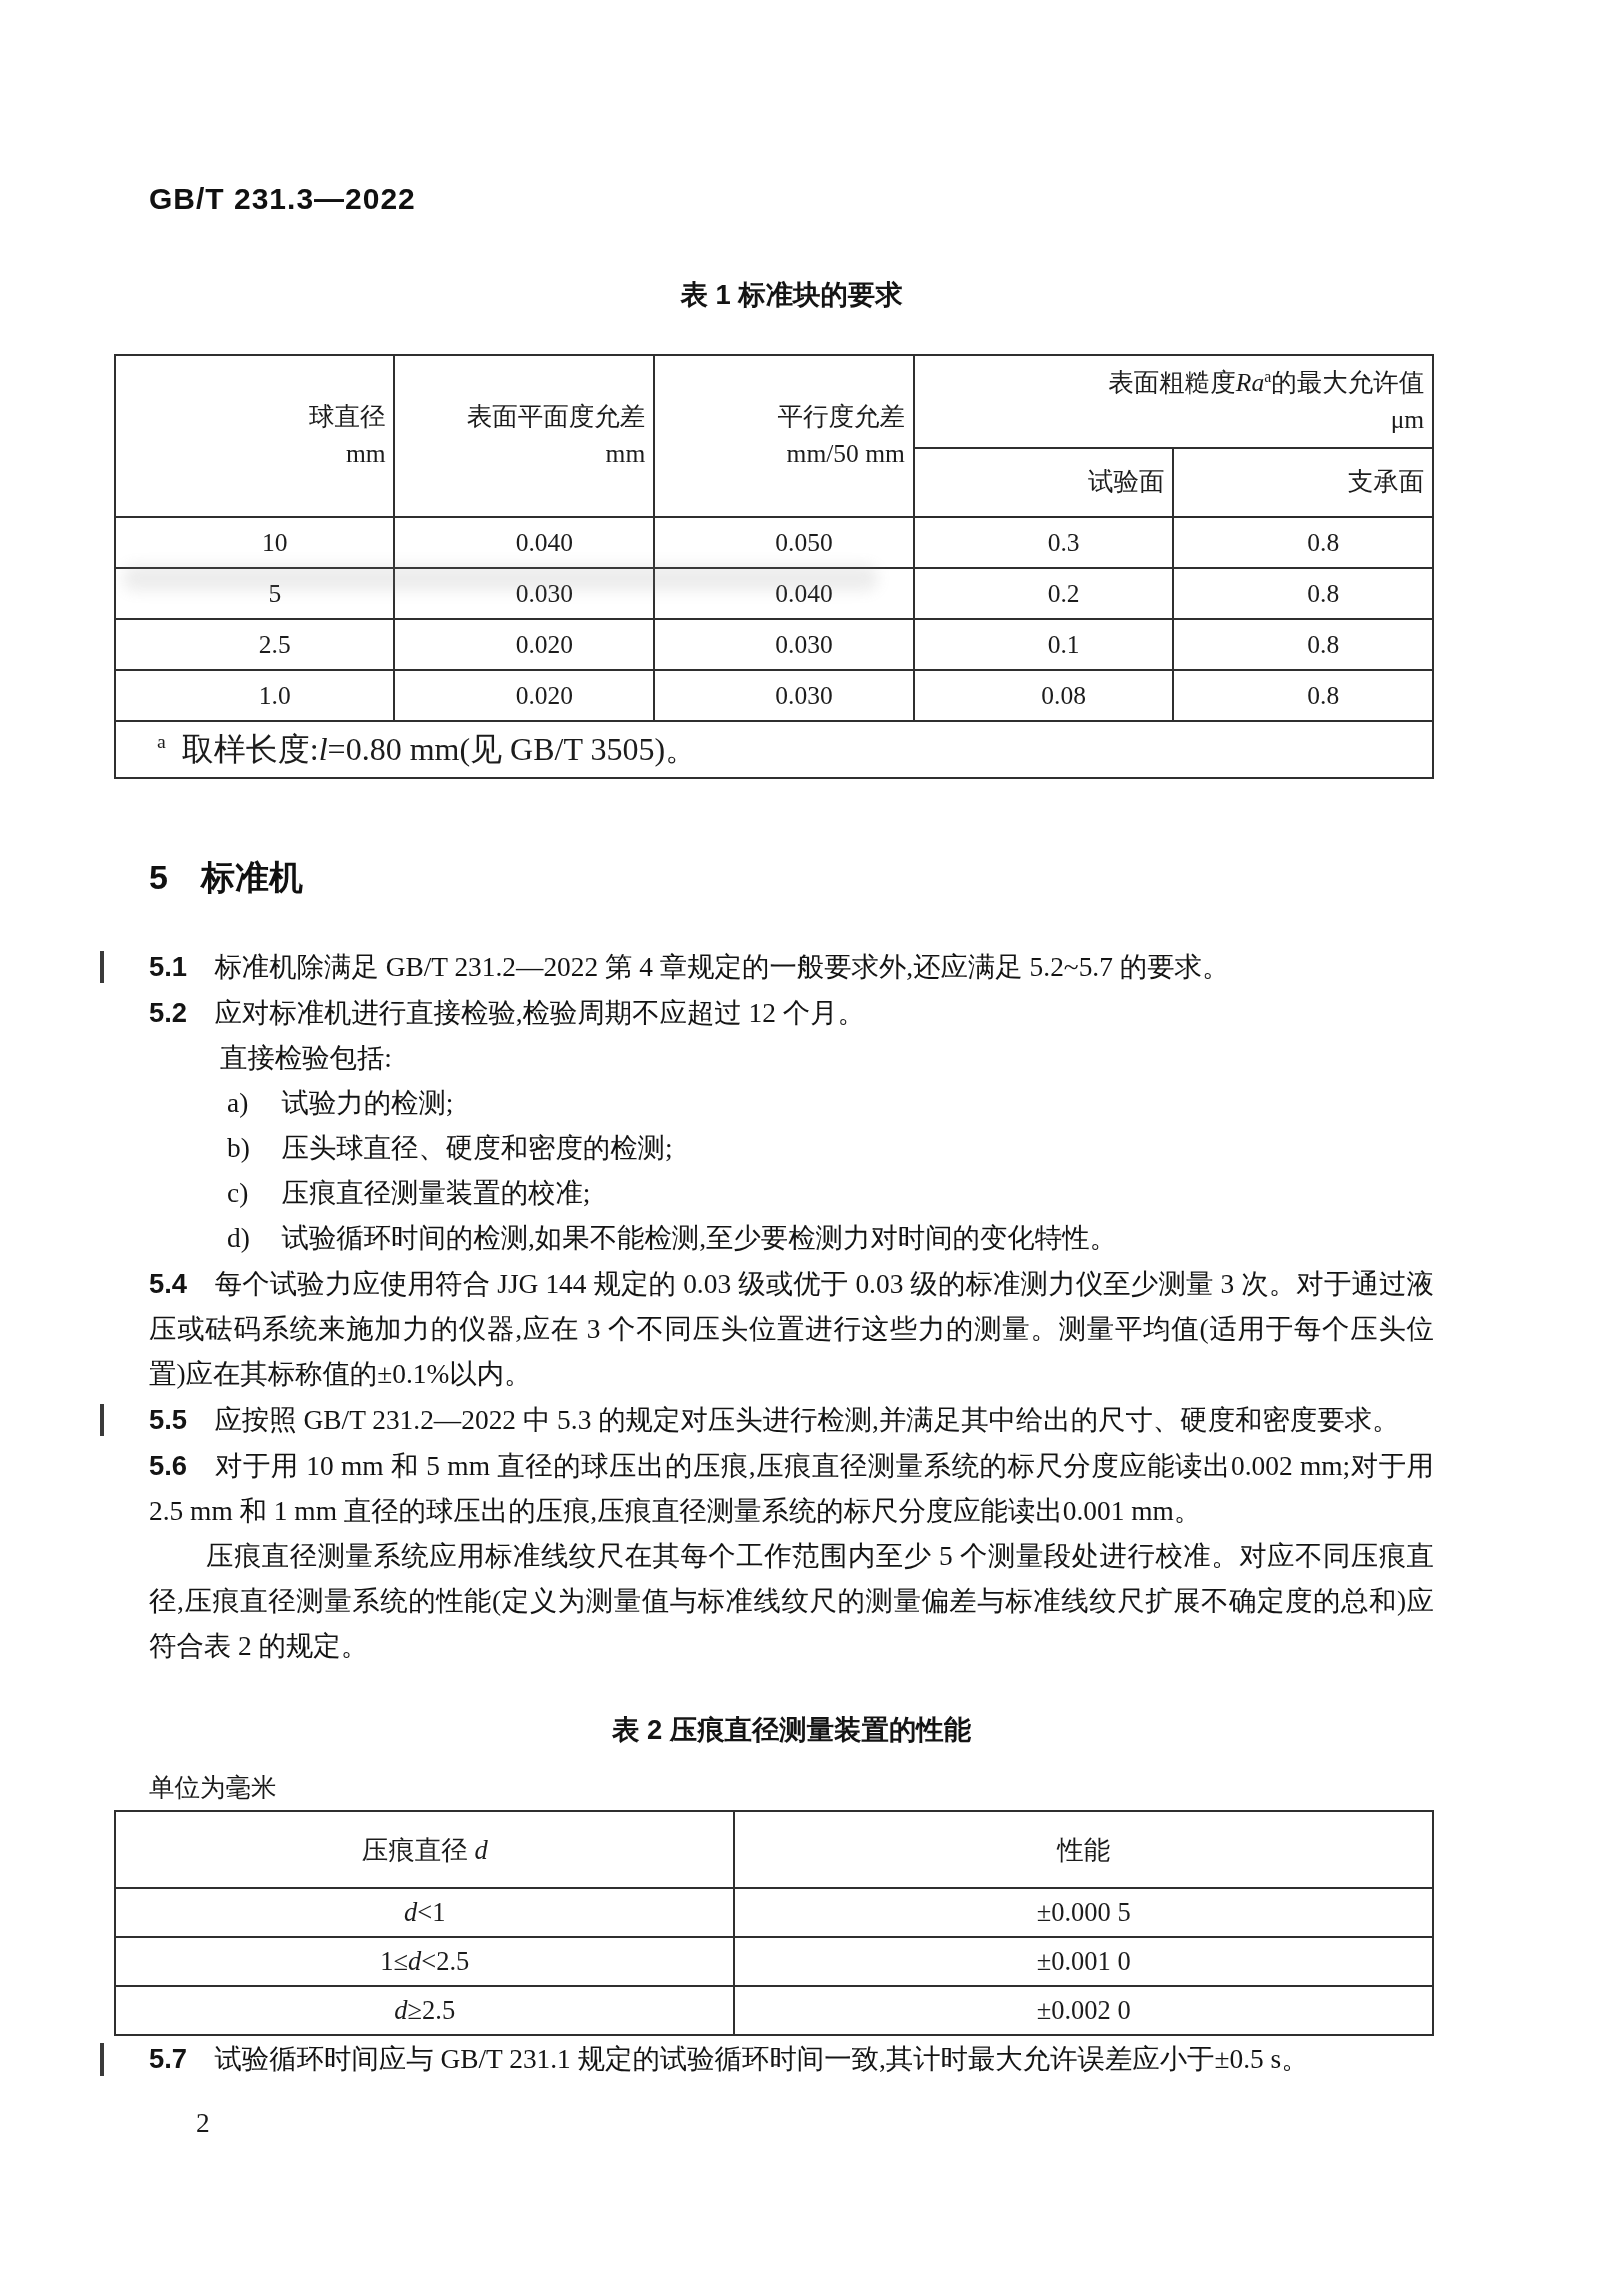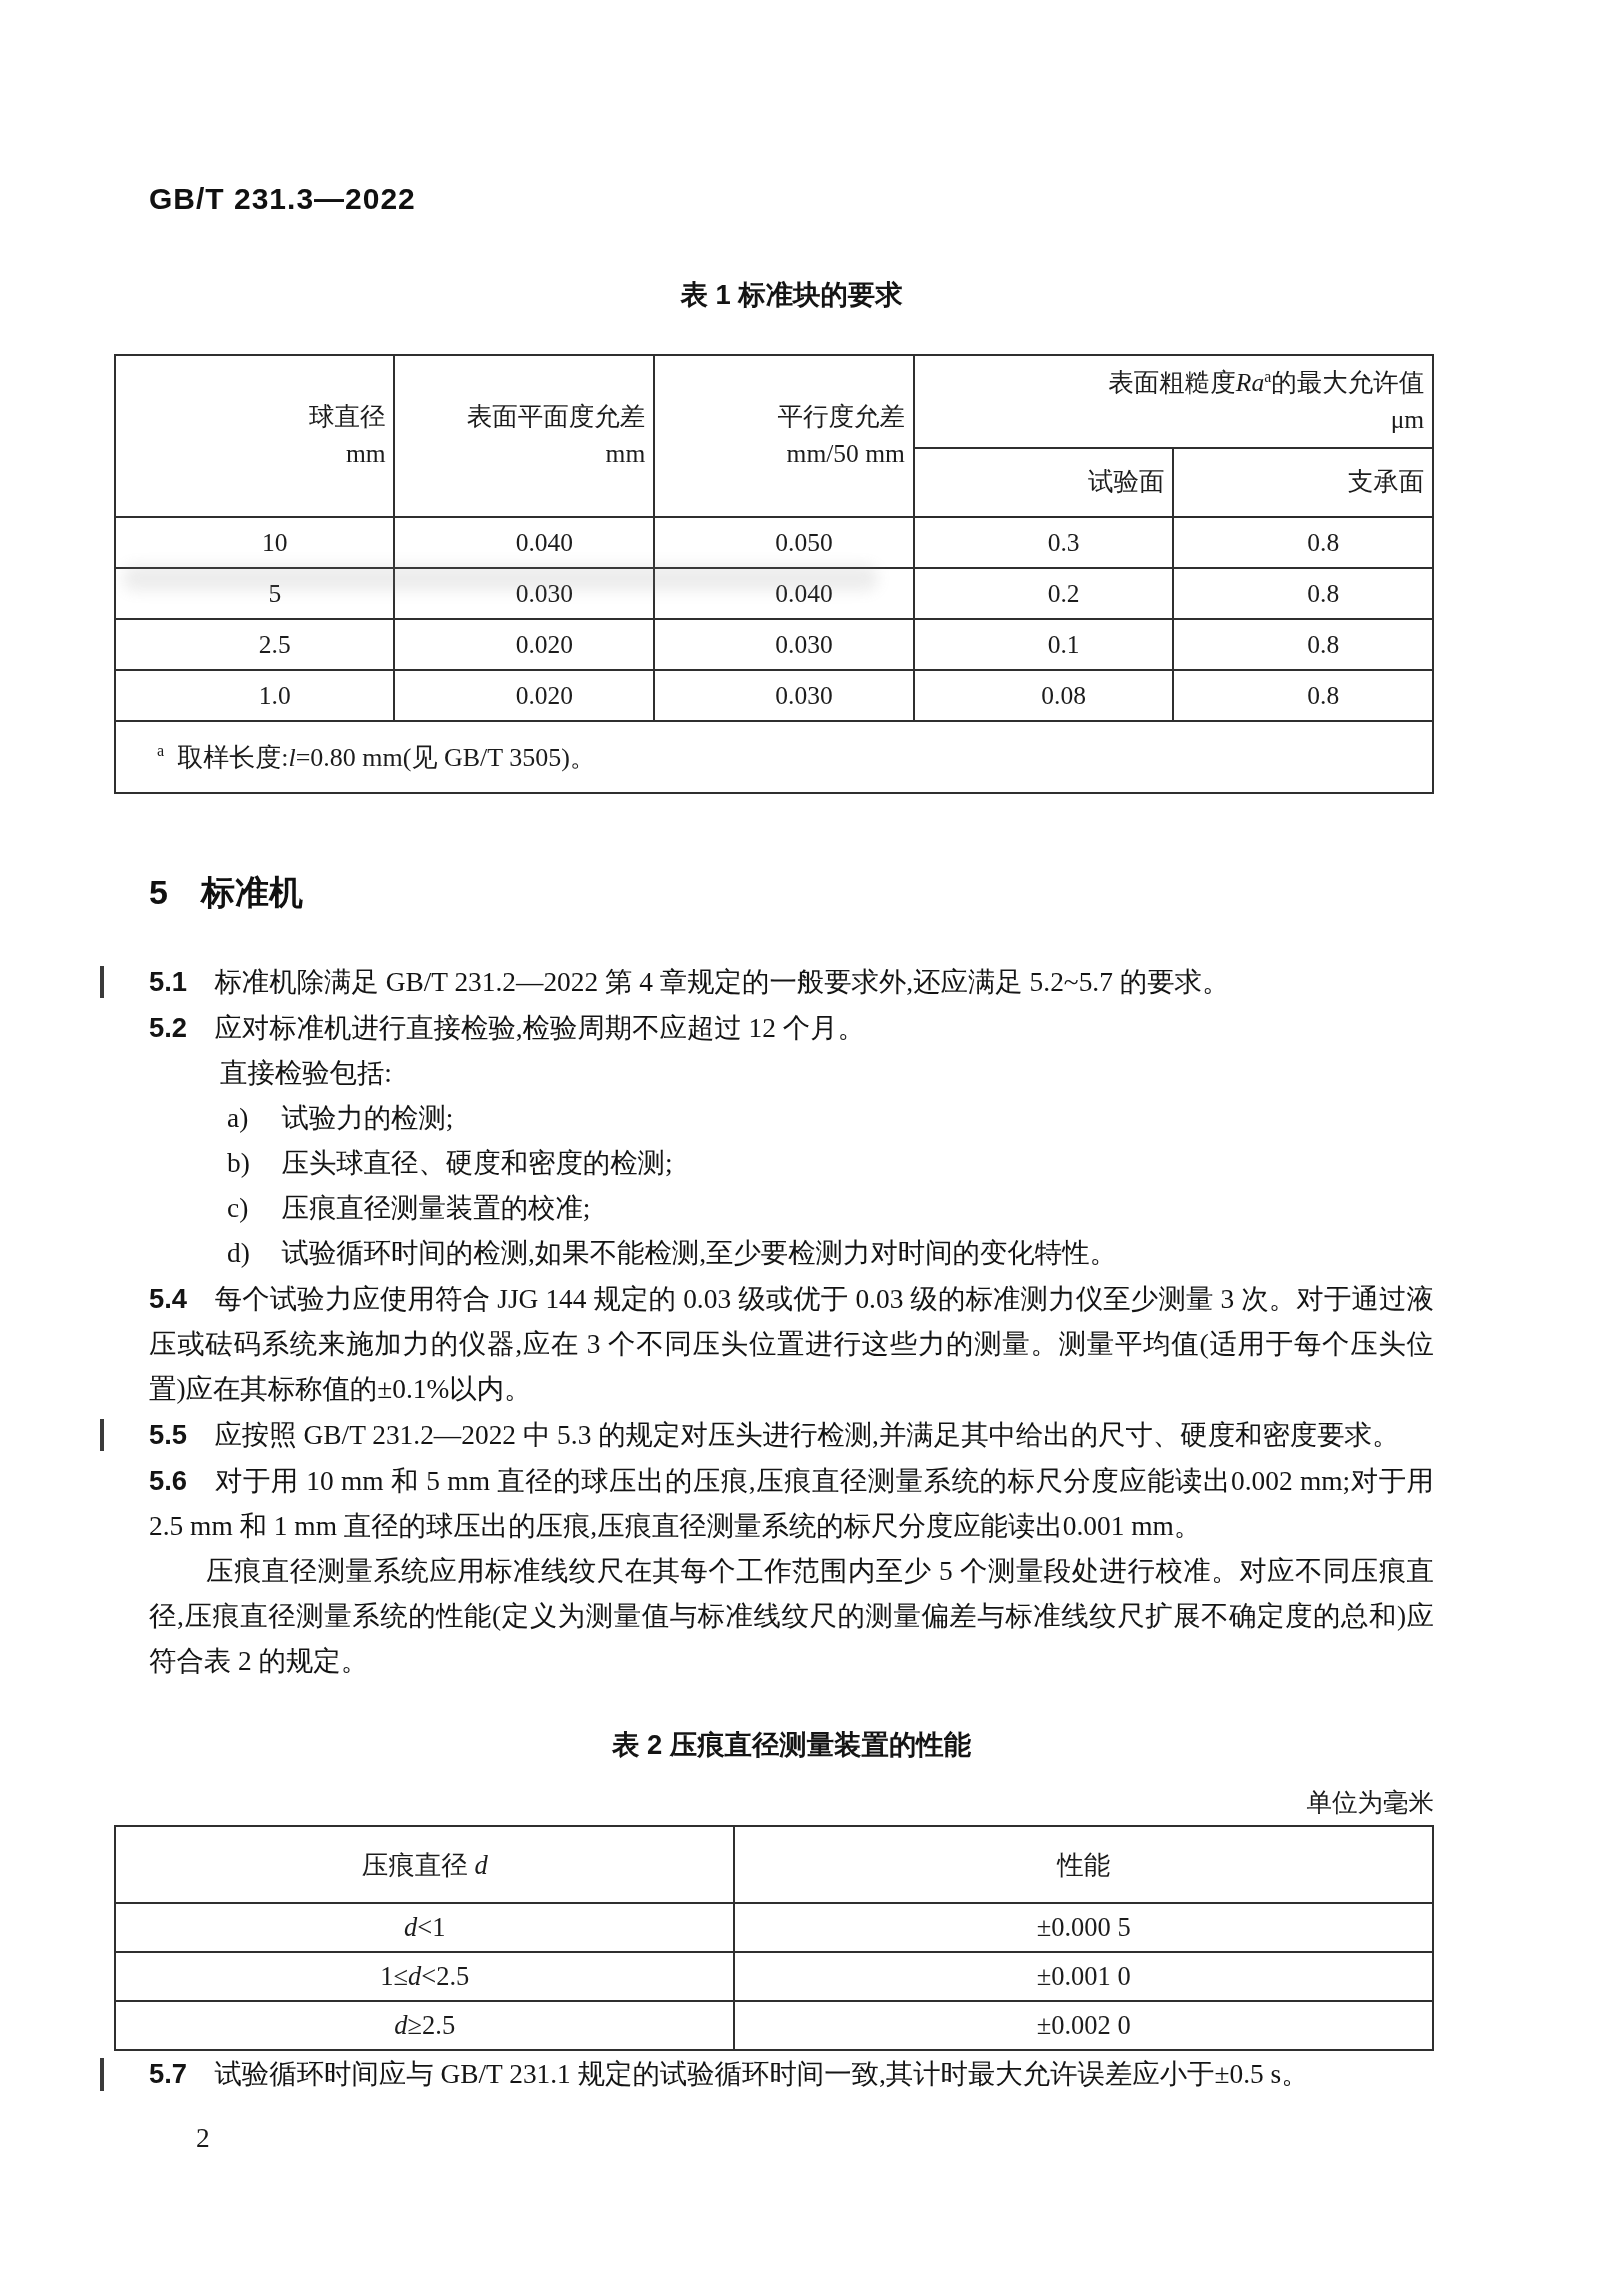--- a/index.html
+++ b/index.html
@@ -16,38 +16,38 @@
     font-family:"Liberation Sans","DejaVu Sans",sans-serif;
     font-weight:bold;font-size:30px;letter-spacing:1px;color:#111;
   }
   .t-title{
     text-align:center;font-family:"Liberation Sans","DejaVu Sans",sans-serif;
     font-weight:bold;font-size:27.4px;color:#141414;
   }
   .t1-title{margin-top:61px;}
   .t2-title{margin-top:43px;}
   .unit-label{
-    text-align:right;font-size:25.5px;margin-top:21.6px;margin-bottom:5.9px;color:#1a1a1a;
+    text-align:left;font-size:25.5px;margin-top:21.6px;margin-bottom:5.9px;color:#1a1a1a;
   }
   table.tbl{
     border-collapse:collapse;table-layout:fixed;
     width:calc(100% + 35px);margin-left:-35px;
     border:2.9px solid #2b2b2b;
   }
   table.t1{margin-top:41px;}
   .tbl td{
     border:2px solid #2f2f2f;text-align:center;vertical-align:middle;
     font-size:25.5px;color:#1c1c1c;padding:0 7.8px;box-sizing:border-box;
   }
   .t1 td.hd{line-height:1.45;text-align:right;}
   .t1 tr.head-row td{height:93px;}
   .t1 tr.subhead td{height:69px;border-bottom:2.9px solid #2b2b2b;}
   .t1 tr.data td{height:51px;padding-left:48px;}
   .t1 td.fn{
-    height:72px;text-align:left;padding-left:41px;font-size:26px;
+    height:57px;text-align:left;padding-left:41px;font-size:32px;
     border-top:2.9px solid #2b2b2b;
   }
   .hd2{display:block;}
   .it{font-style:italic;font-family:"Liberation Serif","DejaVu Serif",serif;}
   sup{font-size:0.62em;}
   .sec-head{
     margin-top:76px;font-family:"Liberation Sans","DejaVu Sans",sans-serif;
     font-weight:bold;font-size:34px;color:#111;
   }
   .sec-head .num{margin-right:33px;}

